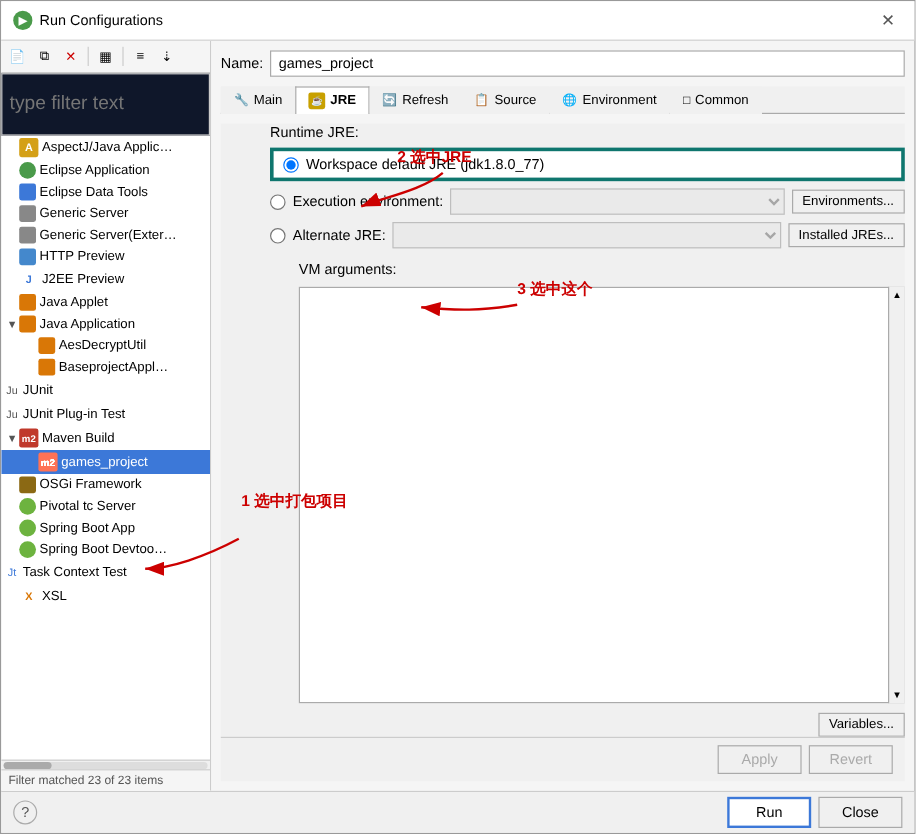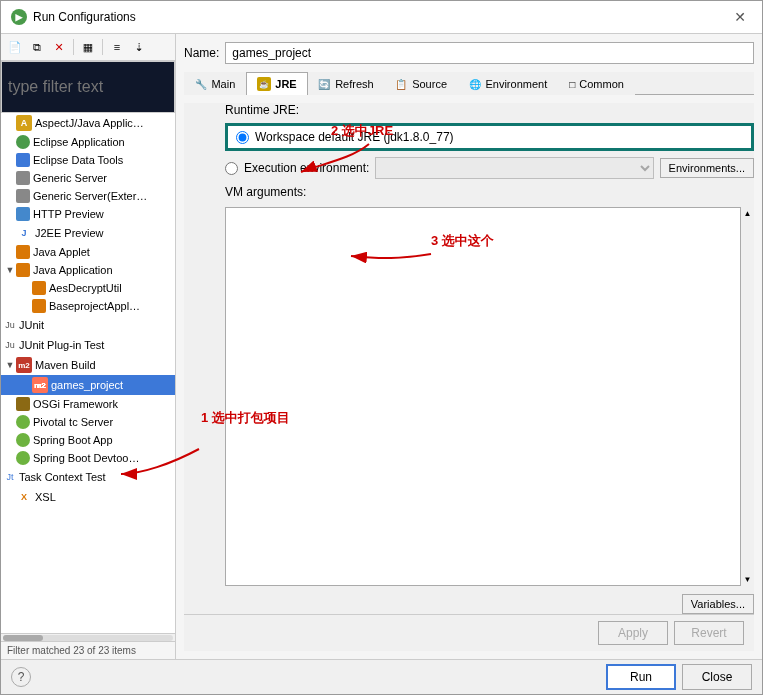--- a/index.html
+++ b/index.html
@@ -289,20 +289,21 @@
       font-size: 11px;
       padding: 4px;
       outline: none;
       min-height: 120px;
     }
     .vm-args-container {
       flex: 1;
       display: flex;
       flex-direction: column;
       gap: 4px;
+      margin-left: 24px;
     }
     .vm-variables-row {
       display: flex;
       justify-content: flex-end;
       margin-top: 4px;
     }
     
     .bottom-bar {
       padding: 6px 10px;
       display: flex;
@@ -600,20 +601,26 @@
           <label for="ws-jre" class="radio-label">Workspace default JRE (jdk1.8.0_77)</label>
         </div>
 
         <div class="radio-row" style="margin-bottom:6px;">
           <input type="radio" name="jre" id="exec-env" style="">
           <label for="exec-env" class="radio-label">Execution environment:</label>
           <select class="dropdown-select" disabled=""></select>
           <button class="action-btn">Environments...</button>
         </div>
 
+        <div class="radio-row" style="margin-bottom:10px;">
+          <input type="radio" name="jre" id="alt-jre" style="">
+          <label for="alt-jre" class="radio-label">Alternate JRE:</label>
+          <select class="dropdown-select" disabled=""></select>
+          <button class="action-btn">Installed JREs...</button>
+        </div>
 
         <div class="vm-args-container">
           <div class="vm-args-label">VM arguments:</div>
           <div style="flex:1;position:relative;display:flex;">
             <textarea class="vm-args-area" style="flex: 1 1 0%;"></textarea>
             <div style="position:absolute;right:0;top:0;bottom:0;width:14px;background:#f0f0f0;border-left:1px solid #aaa;display:flex;flex-direction:column;align-items:center;justify-content:space-between;padding:2px 0;">
               <span style="font-size:8px;cursor:pointer;">▲</span>
               <span style="font-size:8px;cursor:pointer;">▼</span>
             </div>
           </div>

